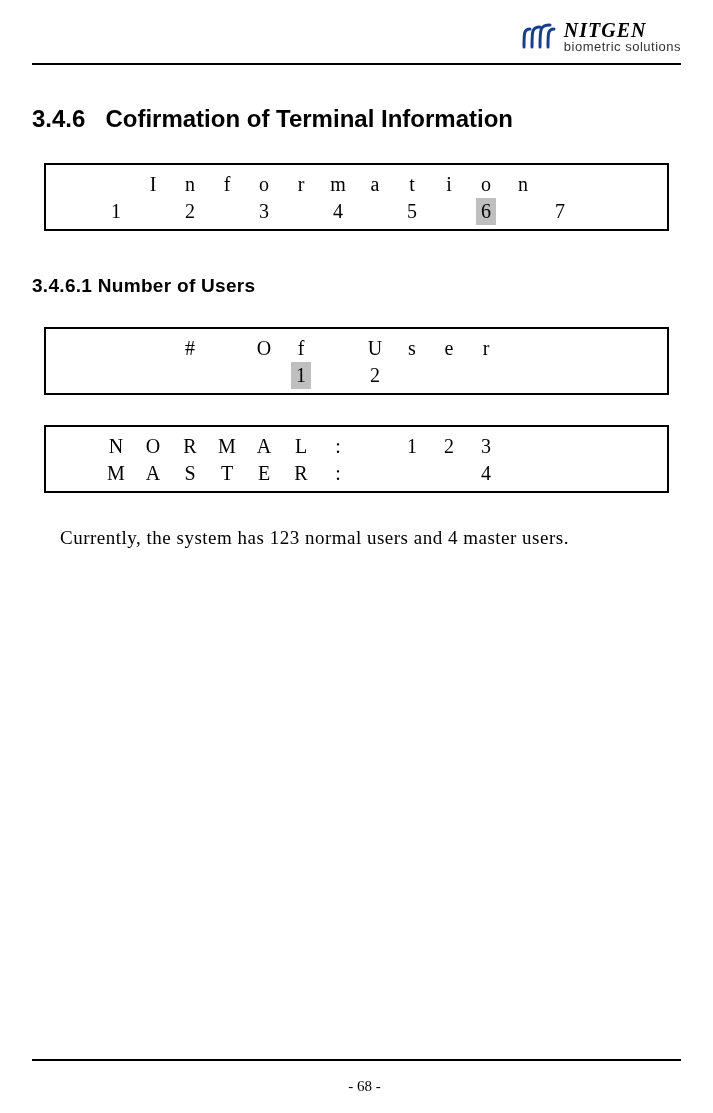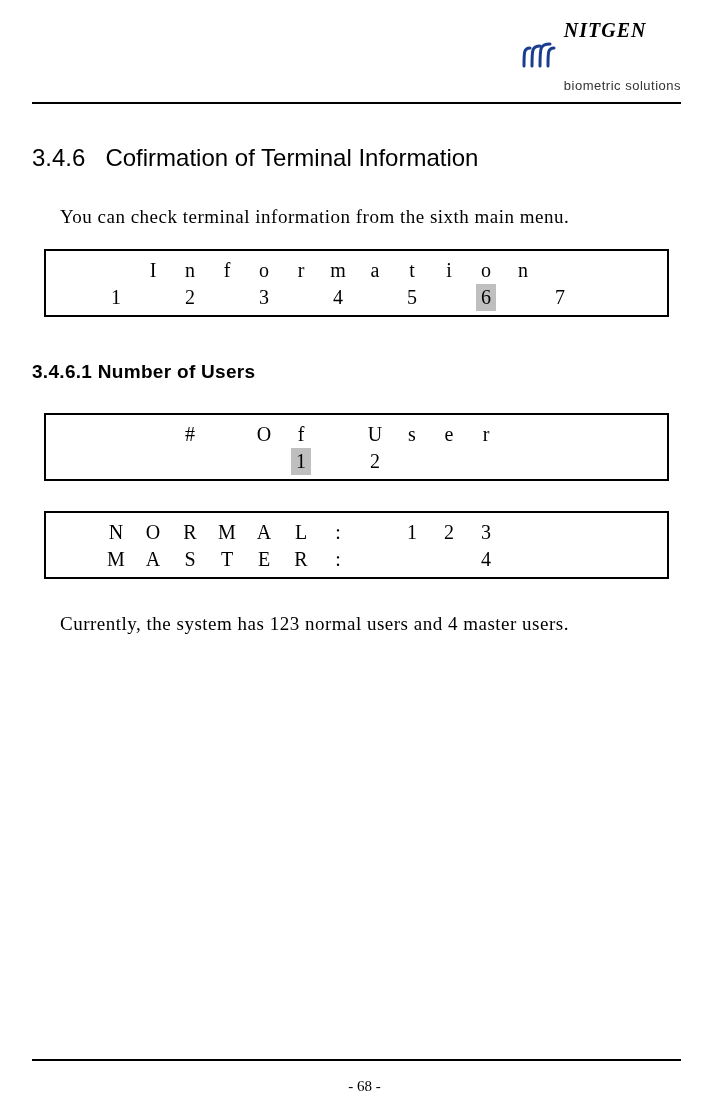--- a/index.html
+++ b/index.html
@@ -24,42 +24,41 @@
   }
   .logo {
     display: flex;
     align-items: center;
     gap: 6px;
   }
   .logo-text {
     display: flex;
     flex-direction: column;
     line-height: 1;
-    gap: 39px;
   }
   .logo-name {
     font-family: Georgia, 'Times New Roman', serif;
     font-style: italic;
     font-weight: bold;
     font-size: 20px;
     letter-spacing: 1px;
   }
   .logo-tag {
     font-size: 13px;
     color: #333;
     letter-spacing: 0.5px;
   }
   .rule {
     border: none;
     border-top: 2px solid #000;
     margin: 4px 0 40px 0;
   }
   .section-heading {
     font-size: 24px;
-    font-weight: normal;
+    font-weight: bold;
     margin: 0 0 30px 0;
   }
   .body-text {
     font-family: Georgia, 'Times New Roman', serif;
     font-size: 19px;
     line-height: 1.55;
     margin: 0 18px 18px 18px;
     letter-spacing: 0.5px;
     text-align: justify;
   }
@@ -135,21 +134,20 @@
     </div>
   </div>
 
   <hr class="rule">
 
   <h2 class="section-heading">
     <span>3.4.6</span>&nbsp;&nbsp;
     <span>Cofirmation of Terminal Information</span>
   </h2>
 
-  <p class="body-text indent">You can check terminal information from the sixth main menu.</p>
 
   <div class="lcd-box">
     <div class="lcd-row" id="lcd1-row1">
         <span class="lcd-cell"></span>
         <span class="lcd-cell"></span>
         <span class="lcd-cell">I</span>
         <span class="lcd-cell">n</span>
         <span class="lcd-cell">f</span>
         <span class="lcd-cell">o</span>
         <span class="lcd-cell">r</span>

